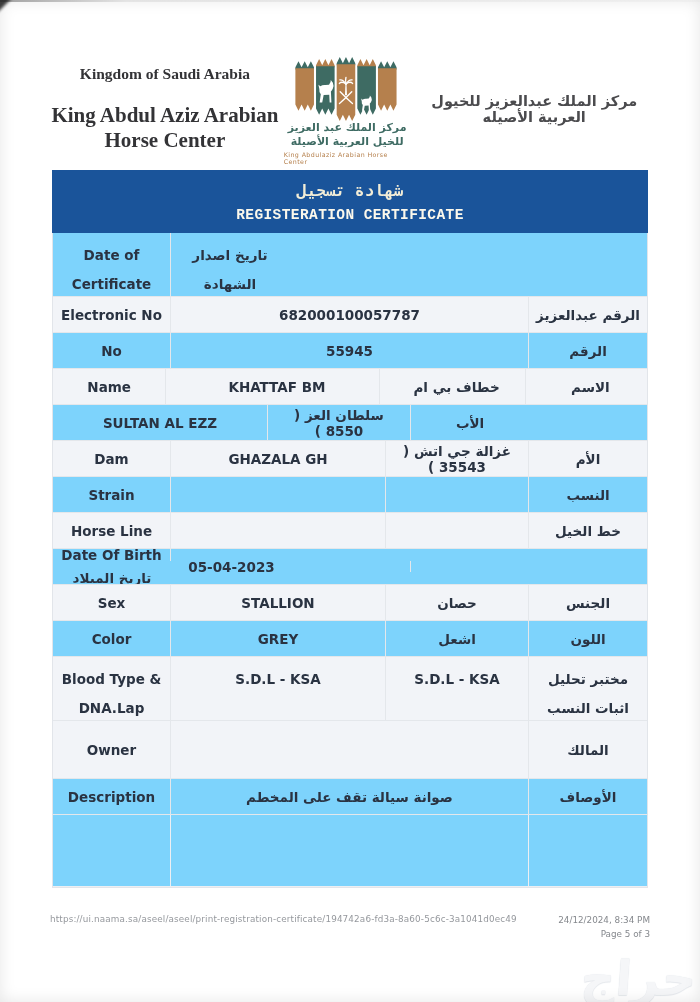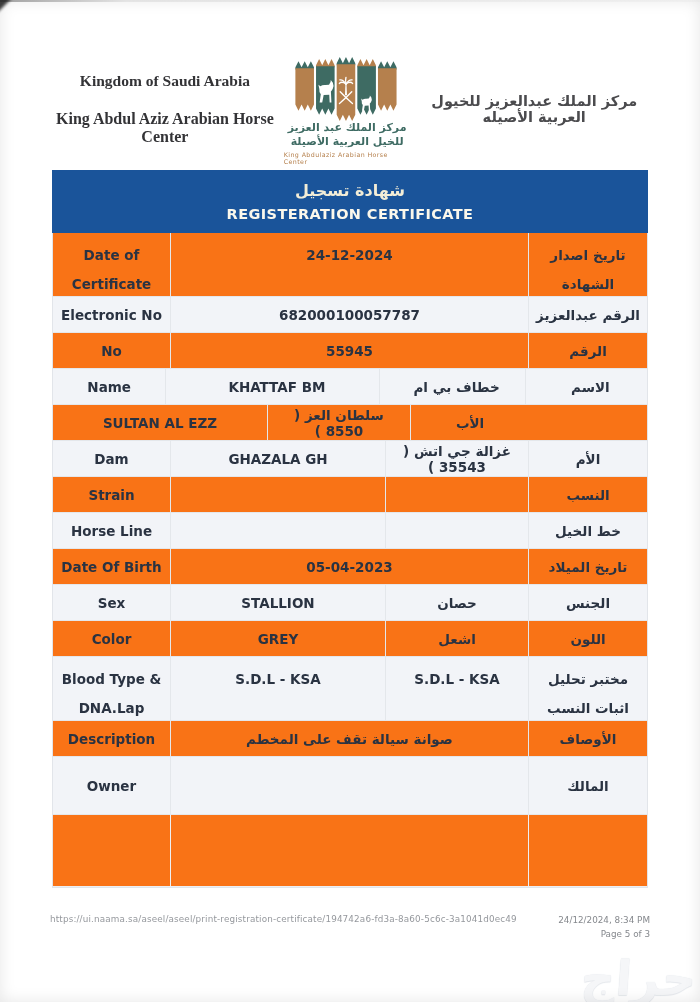--- a/index.html
+++ b/index.html
@@ -8,38 +8,38 @@
   .vignette { position:absolute; inset:0; box-shadow: inset 0 0 16px rgba(0,0,0,.10); pointer-events:none; z-index:50; }
   .photo-corner { position:absolute; top:-4px; left:-4px; width:0; height:0;
     border-top:18px solid rgba(35,35,35,.88); border-right:18px solid transparent; filter:blur(1.5px); z-index:51; }
   .photo-edge-top { position:absolute; top:0; left:0; right:0; height:2px;
     background:linear-gradient(to right, rgba(60,60,60,.45), rgba(170,170,170,.22) 18%, rgba(205,205,205,.12)); z-index:51; }
 
   
   .header { display:flex; align-items:center; justify-content:space-between; margin:54px 42px 0 46px; height:110px; }
   .org-en { width:244px; text-align:center; font-family:"Liberation Serif","DejaVu Serif",serif; color:#333336; }
   .org-en .l1 { font-size:15.5px; font-weight:600; margin-bottom:9px; }
-  .org-en .l2 { font-size:16px; font-weight:600;margin-top:20px; }
+  .org-en .l2 { font-size:21px; font-weight:600;margin-top:20px; }
   .org-ar { width:254px; text-align:center; direction:rtl; color:#4b4b4e; font-weight:bold; }
   .org-ar .l1 { font-size:14.5px; margin-bottom:8px; }
   .org-ar .l2 { font-size:14.5px; }
   .logo { display:flex; flex-direction:column; align-items:center; margin-top:4px; }
   .logo svg { display:block; }
   .logo .ar1, .logo .ar2 { direction:rtl; color:#3e6b63; font-weight:bold; font-size:11px; line-height:1.25; }
   .logo .en { color:#b5804d; font-size:6.3px; letter-spacing:.4px; margin-top:2px; }
 
   
   .banner { margin:6px 52px 0 52px; height:63px; background:#1a549a; color:#fff;
-    display:flex; flex-direction:column; align-items:center; justify-content:center; }
+    display:flex; flex-direction:column; align-items:center; justify-content:center;font-family:Liberation Mono, monospace; }
   .banner .t-ar { font-size:16px; font-weight:bold; color:#f2edd7; direction:rtl; margin-bottom:6px; }
   .banner .t-en { font-size:14.5px; font-weight:bold; color:#fbf8ec; letter-spacing:.4px; }
 
   
   .ctable { margin:0 52px; border:1px solid #e2e5ea; border-top:none; }
-  .trow { position:relative; display:flex; border-bottom:1px solid #e4e7eb; background:#f97316; }
+  .trow { position:relative; display:flex; border-bottom:1px solid #e4e7eb; background:#7dd3fc; }
   .trow.shaded { background:#f2f4f8; }
   .trow:last-child { border-bottom:1px solid #eceef2; }
   .cell { display:flex; align-items:center; justify-content:center; text-align:center;
     font-size:13.5px; font-weight:600; color:#2a3342; padding:0 6px; overflow:hidden; }
   .label-en { width:118px; border-right:1px solid #e4e7eb; }
   .value-en { width:215px; border-right:1px solid #e4e7eb; }
   .value-ar { width:143px; border-right:1px solid #e4e7eb; direction:rtl; }
   .value-span { width:358px; border-right:1px solid #e4e7eb; }
   .label-ar { width:118px; direction:rtl; }
   .trow.tall .cell { align-items:flex-start; padding-top:8px; line-height:2.15; }
@@ -113,21 +113,20 @@
   </div>
 
   <div class="banner">
     <div class="t-ar">شهادة تسجيل</div>
     <div class="t-en">REGISTERATION CERTIFICATE</div>
   </div>
 
   <div class="ctable">
       <div class="trow tall" style="height: 64px;">
         <div class="cell label-en">Date of Certificate</div>
-        <div class="cell value-span">24-12-2024</div>
         <div class="cell label-ar">تاريخ اصدار الشهادة</div>
       </div>
       <div class="trow shaded" style="height: 36px;">
         <div class="cell label-en">Electronic No</div>
         <div class="cell value-span">682000100057787</div>
         <div class="cell label-ar">الرقم عبدالعزيز</div>
       </div>
       <div class="trow" style="height: 36px;">
         <div class="cell label-en">No</div>
         <div class="cell value-span">55945</div>
@@ -155,21 +154,21 @@
         <div class="cell value-en"></div>
         <div class="cell value-ar"></div>
         <div class="cell label-ar">النسب</div>
       </div>
       <div class="trow shaded" style="height: 36px;">
         <div class="cell label-en">Horse Line</div>
         <div class="cell value-en"></div>
         <div class="cell value-ar"></div>
         <div class="cell label-ar">خط الخيل</div>
       </div>
-      <div class="trow" style="height: 36px;">
+      <div class="trow" style="height: 36px; flex-direction: column;">
         <div class="cell label-en">Date Of Birth</div>
         <div class="cell value-span">05-04-2023</div>
         <div class="cell label-ar">تاريخ الميلاد</div>
       </div>
       <div class="trow shaded" style="height: 36px;">
         <div class="cell label-en">Sex</div>
         <div class="cell value-en">STALLION</div>
         <div class="cell value-ar">حصان</div>
         <div class="cell label-ar">الجنس</div>
       </div>
@@ -178,29 +177,29 @@
         <div class="cell value-en">GREY</div>
         <div class="cell value-ar">اشعل</div>
         <div class="cell label-ar">اللون</div>
       </div>
       <div class="trow shaded tall" style="height: 64px;">
         <div class="cell label-en">Blood Type &amp; DNA.Lap</div>
         <div class="cell value-en">S.D.L - KSA</div>
         <div class="cell value-ar">S.D.L - KSA</div>
         <div class="cell label-ar">مختبر تحليل اثبات النسب</div>
       </div>
-      <div class="trow" style="height: 36px;">
-        <div class="cell label-en">Description</div>
-        <div class="cell value-span">صوانة سيالة تقف على المخطم</div>
-        <div class="cell label-ar">الأوصاف</div>
-      </div>
       <div class="trow shaded owner" style="height: 58px;">
         <div class="cell label-en">Owner</div>
         <div class="cell value-span redacted"></div>
         <div class="cell label-ar">المالك</div>
+      </div>
+      <div class="trow" style="height: 36px;">
+        <div class="cell label-en">Description</div>
+        <div class="cell value-span">صوانة سيالة تقف على المخطم</div>
+        <div class="cell label-ar">الأوصاف</div>
       </div>
       <div class="trow ghost" style="height: 72px;">
         <div class="cell label-en"></div>
         <div class="cell value-span"></div>
         <div class="cell label-ar"></div>
       </div>
     </div>
 
   <div class="footer">
     <div class="url">https://ui.naama.sa/aseel/aseel/print-registration-certificate/194742a6-fd3a-8a60-5c6c-3a1041d0ec49</div>

